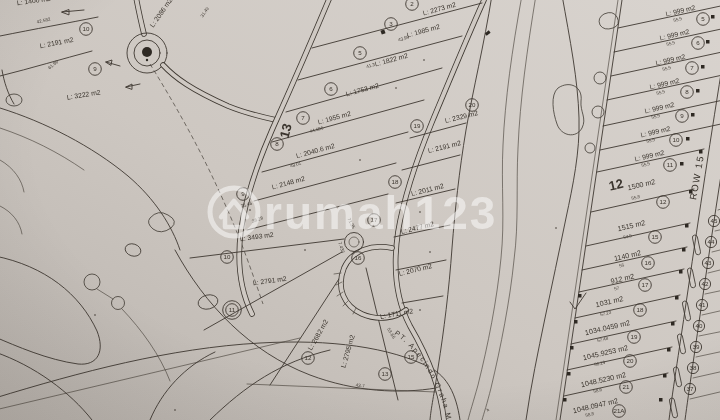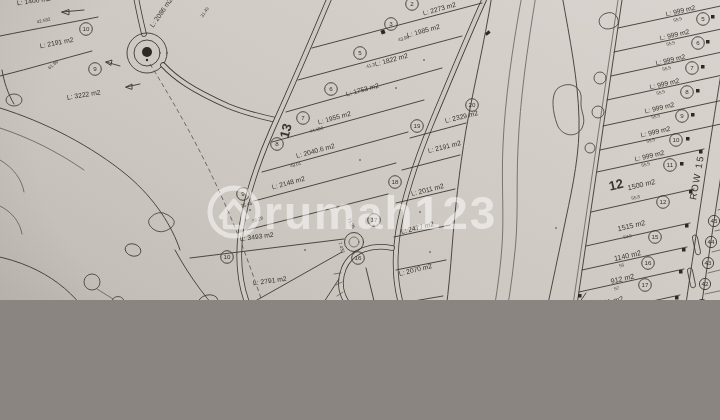--- a/index.html
+++ b/index.html
@@ -1,16 +1,16 @@
 <!DOCTYPE html>
 <html><head>
 <meta charset="utf-8">
 <style>
   html,body{margin:0;padding:0;background:#8a8580;}
-  .stage{width:720px;height:300px;position:relative;overflow:hidden;font-family:"Liberation Sans",sans-serif;}
+  .stage{width:720px;height:420px;position:relative;overflow:hidden;font-family:"Liberation Sans",sans-serif;}
   svg{display:block;}
   .ink{stroke:#3e3831;stroke-width:.9;fill:none;stroke-linecap:round;stroke-linejoin:round;}
   .thin{stroke:#4a443d;stroke-width:.65;fill:none;stroke-linecap:round;}
   .roadcase{stroke:#3e3831;stroke-width:5.6;fill:none;stroke-linecap:round;stroke-linejoin:round;}
   .roadfill{stroke:#cfc9c3;stroke-width:4;fill:none;stroke-linecap:round;stroke-linejoin:round;}
   .dash{stroke:#46403a;stroke-width:.7;fill:none;stroke-dasharray:4.5 3;}
   text{fill:#3a342d;font-family:"Liberation Sans",sans-serif;}
   .lbl{font-size:6.8px;text-anchor:middle;}
   .lblb{font-size:7.2px;text-anchor:middle;}
   .dim{font-size:4.6px;text-anchor:middle;fill:#443e37;}

